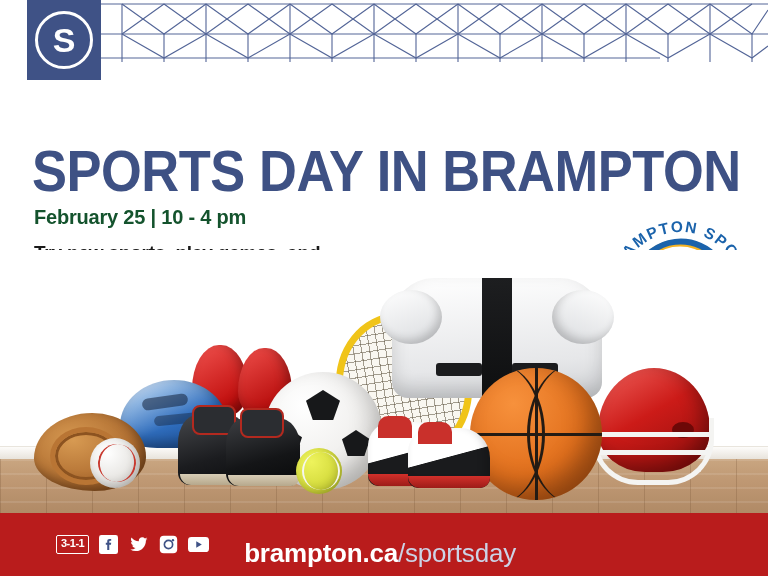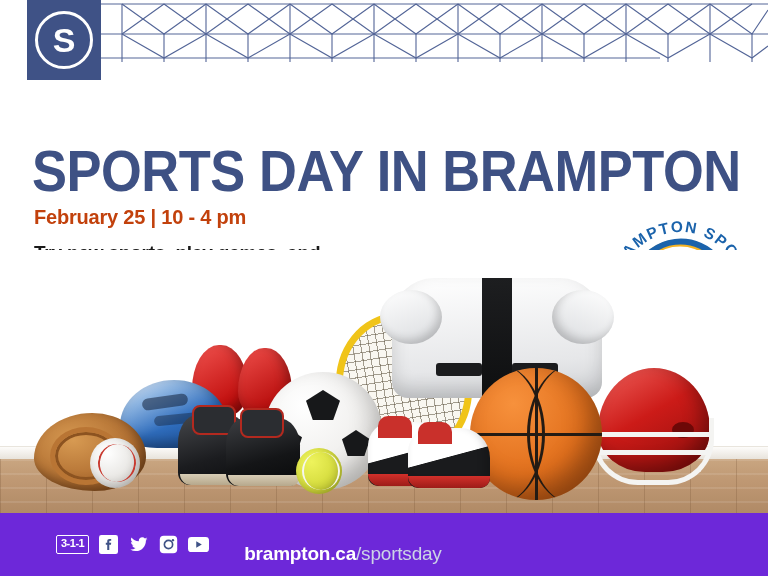--- a/index.html
+++ b/index.html
@@ -21,21 +21,21 @@
            font-family:"Liberation Sans",sans-serif;}
 
   
   #headline{position:absolute;left:32px;top:104px;width:720px;
             color:#3e5184;font-size:57px;line-height:58px;font-weight:bold;
             letter-spacing:-0.5px;white-space:nowrap;
             transform:scaleX(0.92);transform-origin:left top;
             font-family:"Liberation Sans Narrow","Liberation Sans",sans-serif;}
 
   
-  #date-line{position:absolute;left:34px;top:206px;color:#c2410c;
+  #date-line{position:absolute;left:34px;top:206px;color:#14532d;
              font-size:20px;font-weight:bold;letter-spacing:-0.2px;}
   #description{position:absolute;left:34px;top:240px;width:290px;color:#1a1a1a;
                font-size:19px;line-height:25px;font-weight:bold;letter-spacing:-0.2px;}
 
   
   #bsa-logo{position:absolute;left:600px;top:210px;width:160px;height:160px;}
 
   
   #photo{position:absolute;left:0;top:250px;width:768px;height:263px;overflow:hidden;}
   .wall{position:absolute;left:0;top:0;width:100%;height:205px;background:#ffffff;}
@@ -181,28 +181,28 @@
   #fb-helmet .earhole{position:absolute;right:16px;top:54px;width:22px;height:16px;
      background:#6d0807;border-radius:50%;}
   #facemask{left:592px;top:168px;width:112px;height:62px;
      border:5px solid #f4f4f2;border-top:none;
      border-radius:0 0 46px 46px;}
   #facemask .bar{position:absolute;left:0;width:100%;height:5px;background:#f4f4f2;}
   #facemask .bar1{top:14px;} #facemask .bar2{top:32px;}
 
   
   #footer{position:absolute;left:0;bottom:0;width:768px;height:63px;
-          background:#6d28d9;display:flex;align-items:center;}
+          background:#b91c1c;display:flex;align-items:center;}
   #social{display:flex;align-items:center;gap:9px;margin-left:56px;}
   .ico{width:21px;height:21px;display:flex;align-items:center;justify-content:center;}
   .ico svg{display:block;}
   #badge311{height:17px;padding:0 4px;border:1.6px solid #fff;border-radius:2px;
      color:#fff;font-size:11px;font-weight:bold;line-height:15px;letter-spacing:-0.5px;
      font-family:"Liberation Sans",sans-serif;}
-  #url{margin-left:35px;color:#ffffff;font-size:19px;letter-spacing:-0.2px;margin-top:18px;}
+  #url{margin-left:35px;color:#ffffff;font-size:26px;letter-spacing:-0.2px;margin-top:18px;}
   #url .bold{font-weight:bold;}
   #url .light{color:#ccd3e6;font-weight:normal;}
   #brand{position:absolute;right:42px;top:50%;transform:translateY(-50%);
          display:flex;align-items:center;gap:7px;}
   #brand .word{color:#ffffff;font-size:30px;font-weight:bold;letter-spacing:-0.5px;
          font-family:"Liberation Sans Narrow","Liberation Sans",sans-serif;
          transform:scaleX(0.9);transform-origin:left center;}
 </style>
 </head>
 <body>

